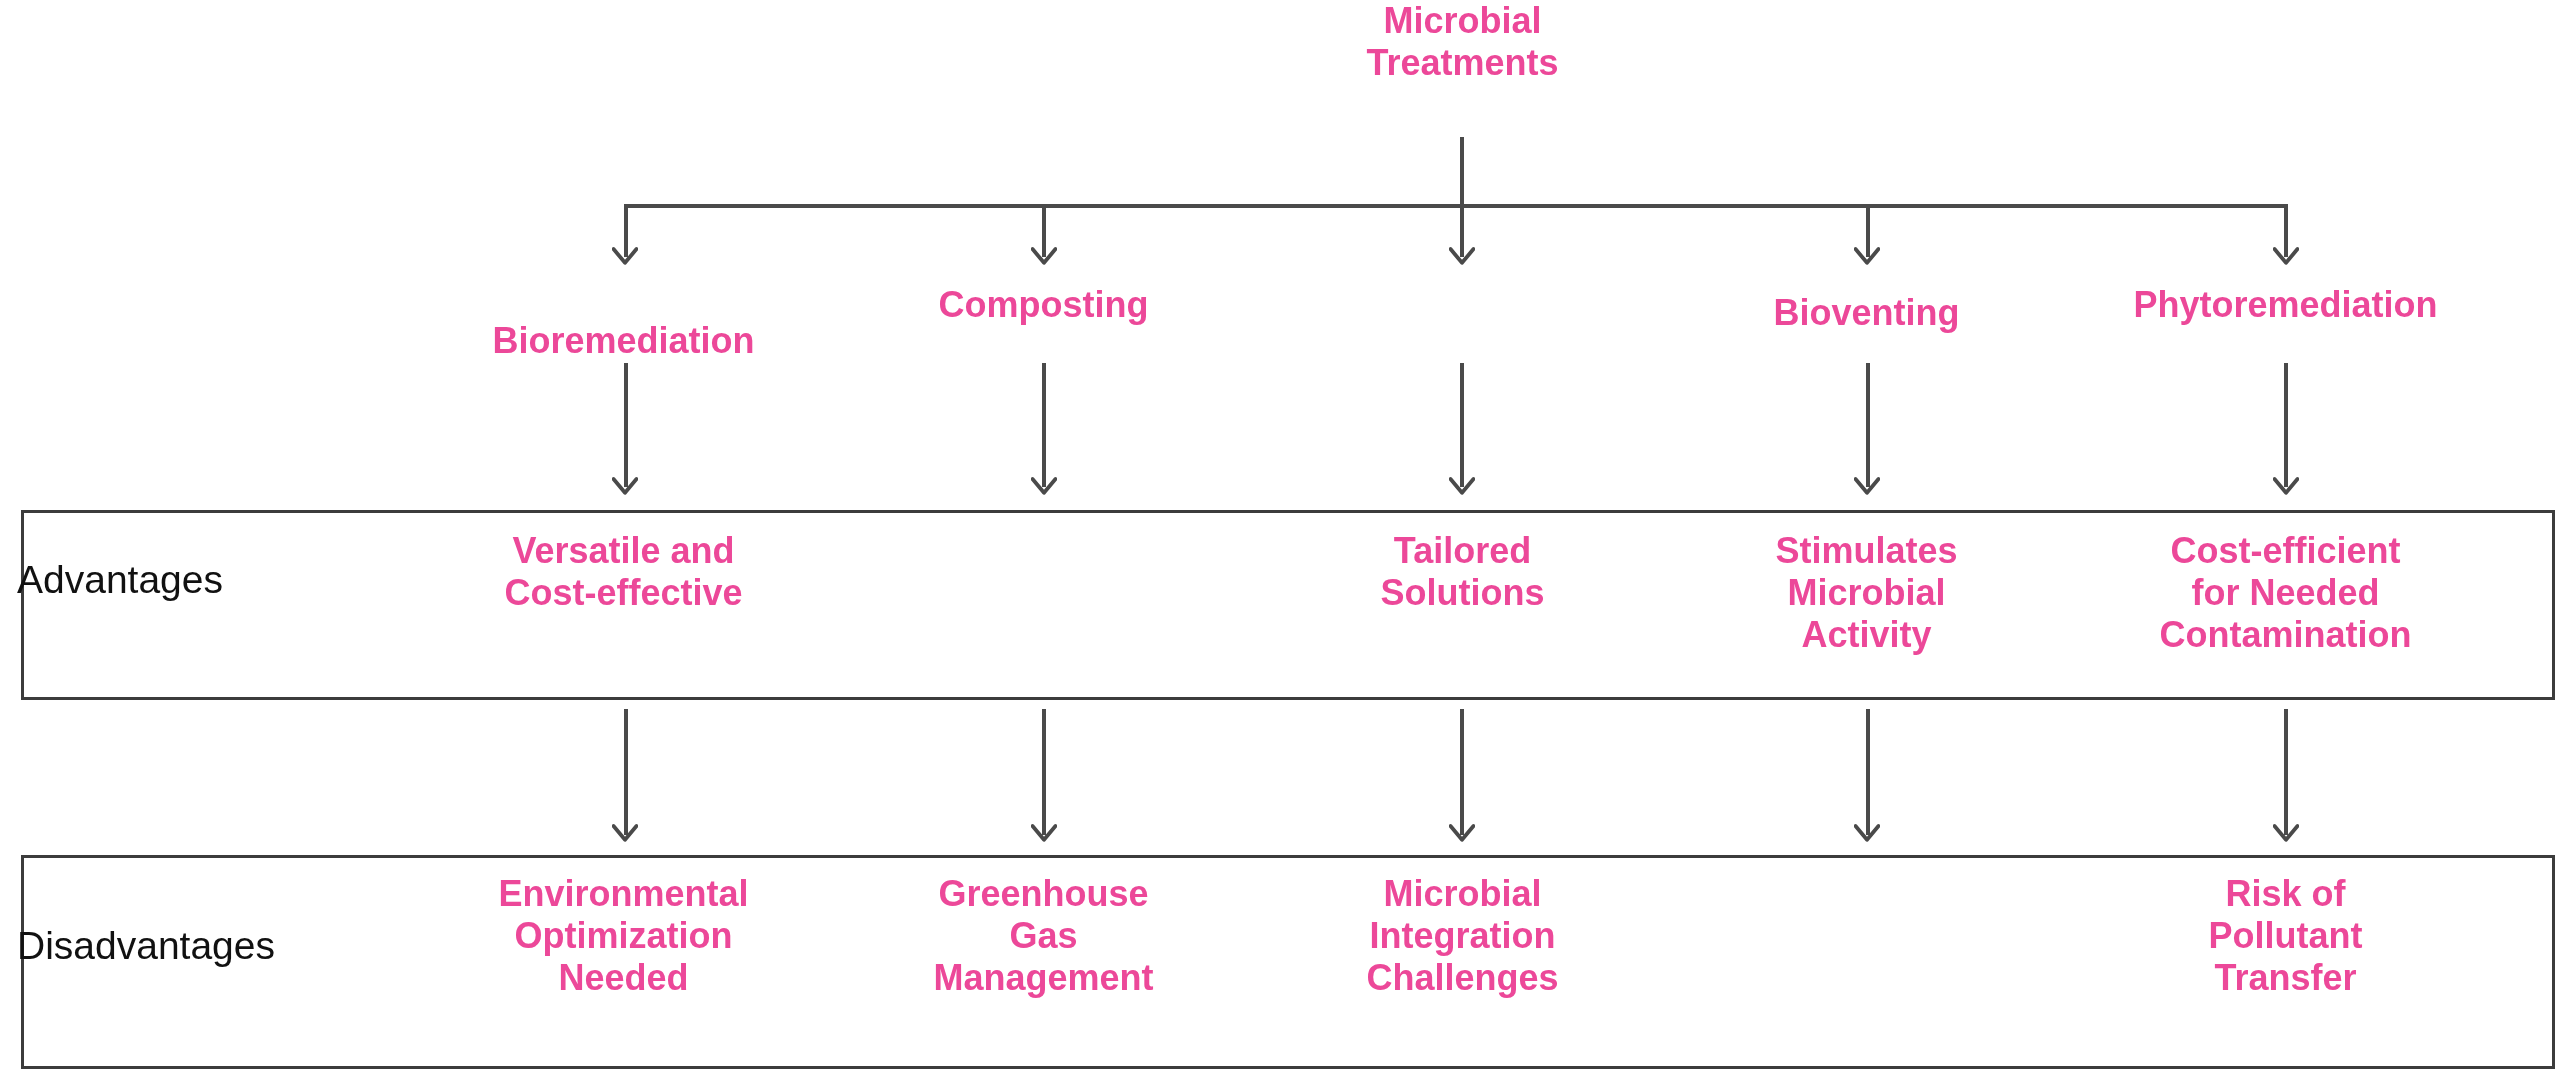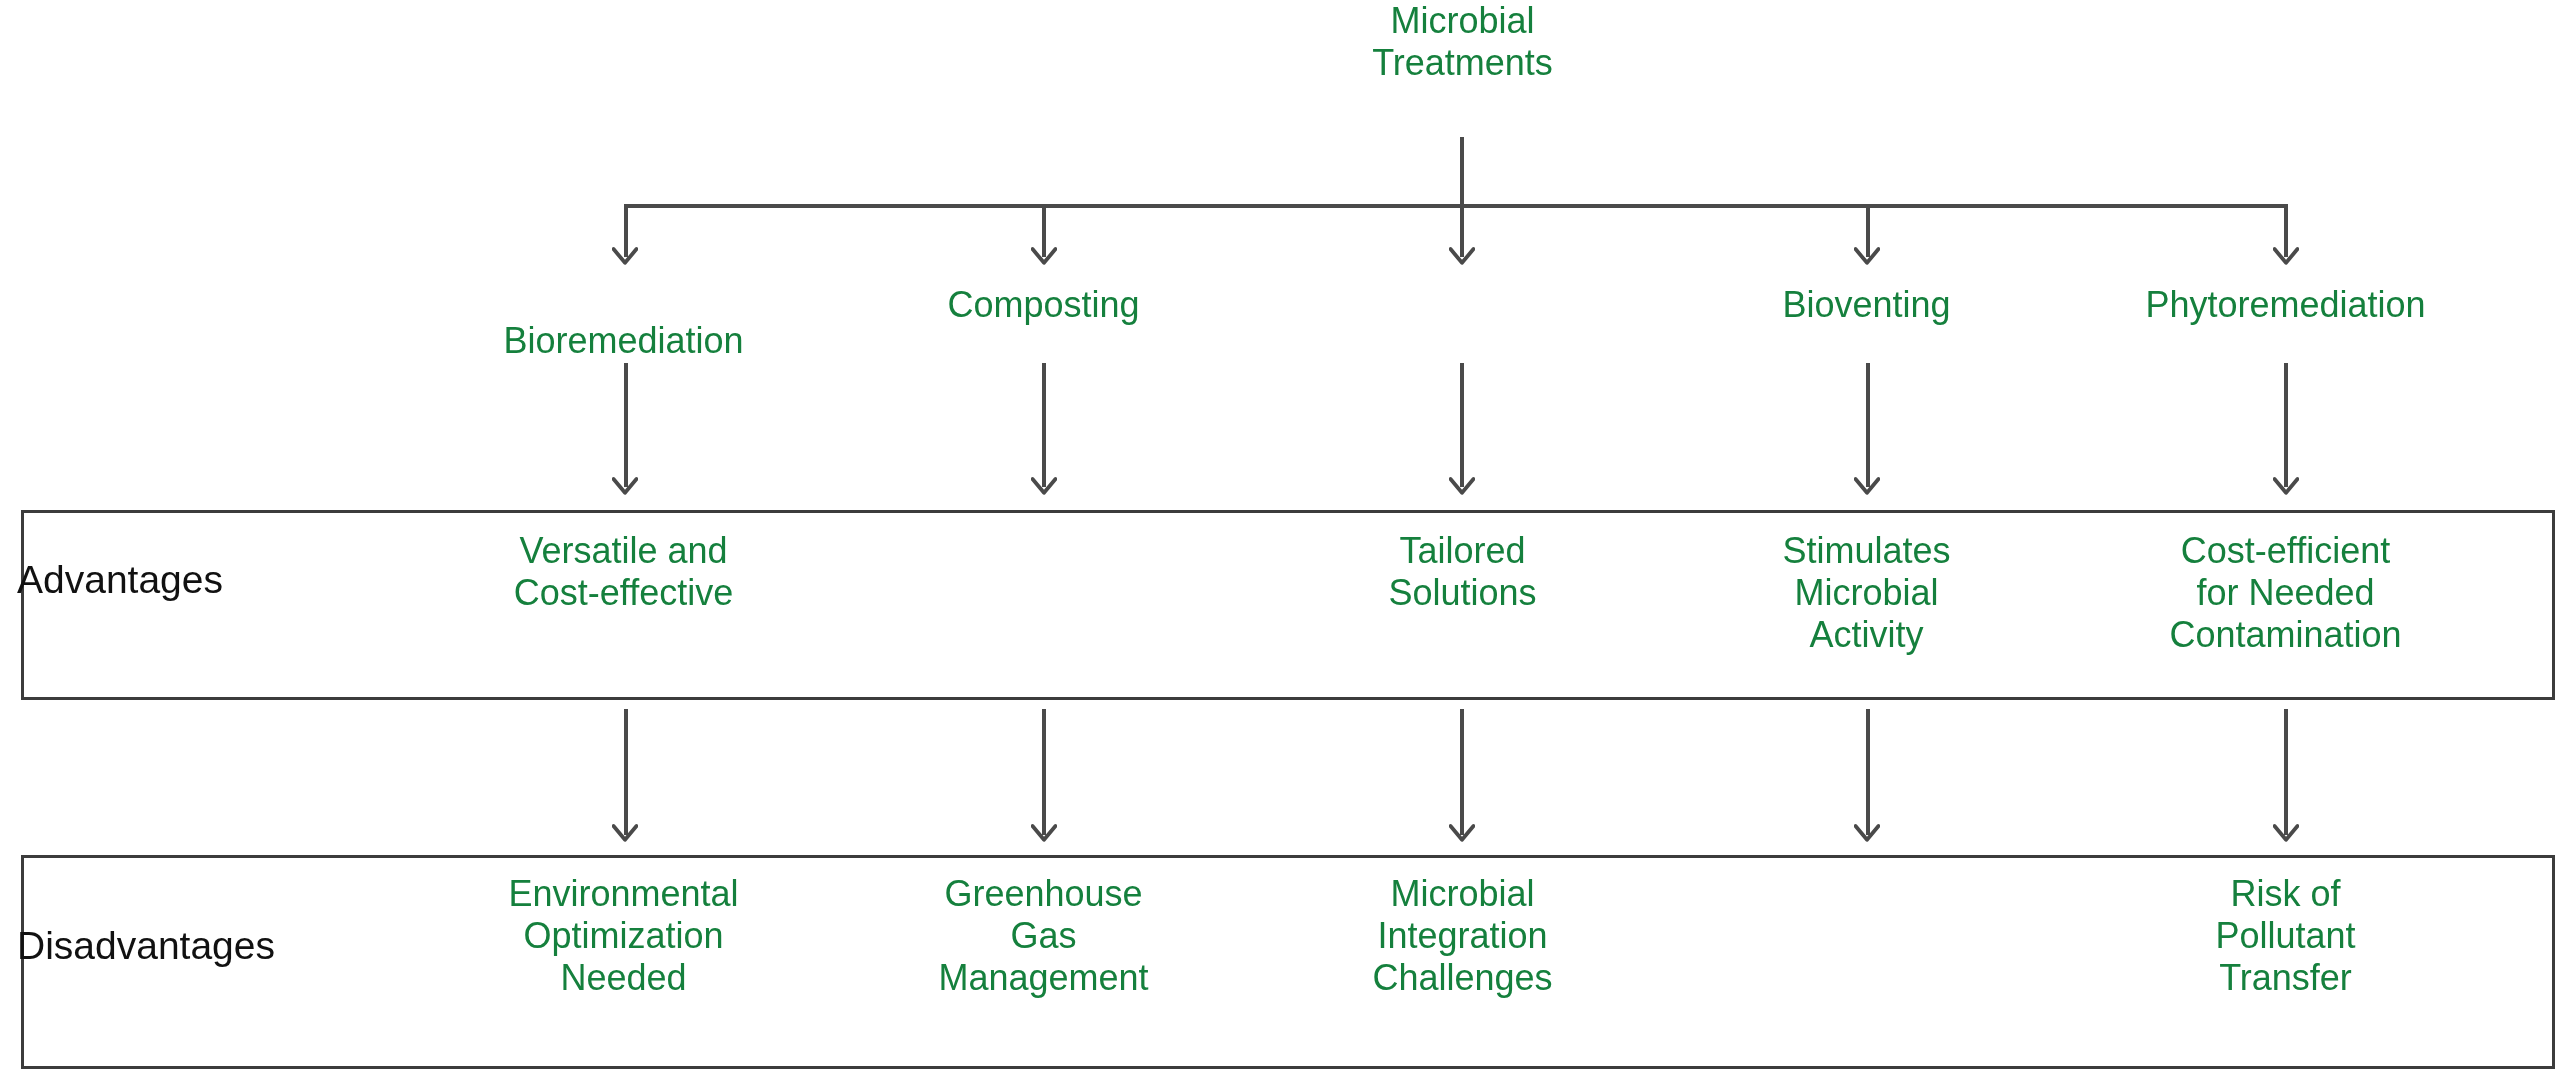--- a/index.html
+++ b/index.html
@@ -14,26 +14,26 @@
     position: relative;
     width: 2576px;
     height: 1074px;
     background: #ffffff;
     overflow: hidden;
   }
 
   
   .node-text {
     position: absolute;
-    color: #15803d;
+    color: #ec4899;
     font-size: 36px;
     line-height: 42px;
     text-align: center;
     white-space: pre-line;
-    font-weight: 400;
+    font-weight: 700;
   }
   .root-text {
     font-size: 36px;
     line-height: 42px;
   }
   .branch-text {
     font-size: 36px;
     line-height: 42px;
   }
   .cell-text {
@@ -125,21 +125,21 @@
 
   <div class="vline" style="left:2284px; top:204px; height:53px;"></div>
   <div class="arrow-head chev" style="left:2273px; top:246px;">
     <svg width="26" height="26" viewBox="0 0 34 34">
       <path d="M2 4 L17 22 L32 4" fill="none" stroke="#4a4a4a" stroke-width="5" stroke-linecap="round" stroke-linejoin="round"></path>
     </svg>
   </div>
 
   <div class="node-text branch-text" style="left:392px; top:284px; width:463px;margin-top:36px;">Bioremediation</div>
   <div class="node-text branch-text" style="left:812px; top:284px; width:463px;">Composting</div>
-  <div class="node-text branch-text" style="left:1635px; top:284px; width:463px;">Bioventing</div>
+  <div class="node-text branch-text" style="left:1635px; top:292px; width:463px;">Bioventing</div>
   <div class="node-text branch-text" style="left:2054px; top:284px; width:463px;">Phytoremediation</div>
 
   <div class="vline" style="left:624px; top:363px; height:124px;"></div>
   <div class="arrow-head chev" style="left:612px; top:476px;">
     <svg width="26" height="26" viewBox="0 0 34 34">
       <path d="M2 4 L17 22 L32 4" fill="none" stroke="#4a4a4a" stroke-width="5" stroke-linecap="round" stroke-linejoin="round"></path>
     </svg>
   </div>
 
   <div class="vline" style="left:1042px; top:363px; height:124px;"></div>

